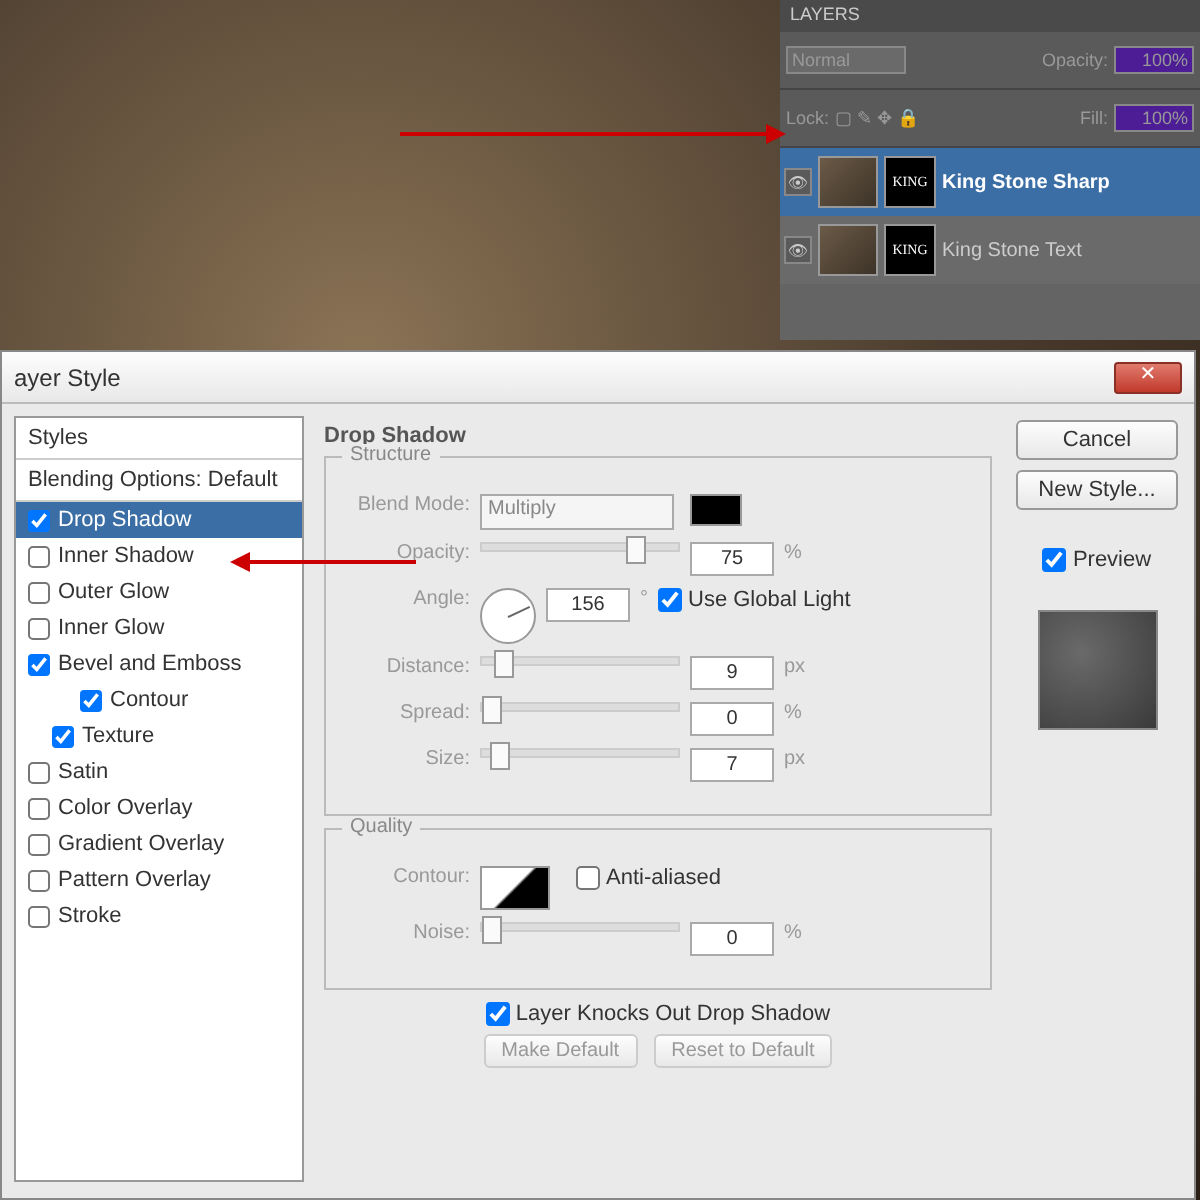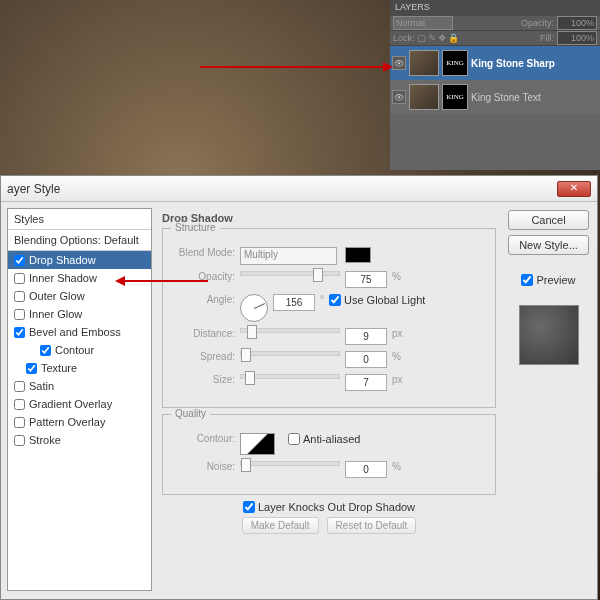--- a/index.html
+++ b/index.html
@@ -1,23 +1,23 @@
 <!DOCTYPE html>
 <html><head>
 <meta charset="utf-8">
 <style>
 *{box-sizing:border-box;margin:0;padding:0;font-family:Tahoma,Arial,sans-serif;font-size:11px;color:#333}
 body{width:600px;height:600px;background:#4a4a4a;overflow:hidden;position:relative}
 .bg{width:600px;height:600px;background:radial-gradient(ellipse at 30% 30%,#8b7355 0%,#4a3c2e 50%,#2b1f15 100%);position:absolute}
 .panel{position:absolute;right:0;top:0;width:210px;background:#646464;height:170px}
 .panel-hd{height:16px;background:#4a4a4a;color:#ccc;font-size:9px;padding:2px 5px}
-.panel-row{height:15px;display:flex;align-items:center;gap:3px;padding:0 3px;background:#5a5a5a;border-bottom:1px solid #444}
+.panel-row{height:29px;display:flex;align-items:center;gap:3px;padding:0 3px;background:#5a5a5a;border-bottom:1px solid #444}
 .panel-row span{color:#999;font-size:9px}
 .sel{display:inline-block;width:60px;height:14px;background:#6a6a6a;border:1px solid #888;color:#ccc;font-size:9px;padding:0 2px;line-height:12px}
-.pct{width:40px;height:14px;background:#404040;border:1px solid #888;font-size:9px;text-align:right;padding-right:2px;line-height:12px}
+.pct{width:40px;height:14px;background:#4c1d95;border:1px solid #888;font-size:9px;text-align:right;padding-right:2px;line-height:12px}
 .lrow{height:34px;display:flex;align-items:center;background:#6a6a6a;padding:2px;gap:3px}
 .lrow.on{background:#3b6ea5}
 .eye{width:14px;height:14px;background:#5a5a5a;border:1px solid #888;display:flex;align-items:center;justify-content:center;color:#ccc;font-size:8px}
 .thumb{width:30px;height:26px;border:1px solid #999;background:linear-gradient(135deg,#6b5a47,#3d3328)}
 .thumb2{width:26px;height:26px;border:1px solid #999;background:#000;color:#fff;font-size:7px;display:flex;align-items:center;justify-content:center;font-family:serif}
 .lname{color:#ccc;font-size:10px}
 .lrow.on .lname{color:#fff;font-weight:bold}
 .arrow{position:absolute;top:66px;left:200px;width:190px;height:2px;background:#c00;z-index:5}
 .arrow::after{content:'';position:absolute;right:-8px;top:-4px;border:5px solid transparent;border-left:10px solid #c00}
 .arrow2{position:absolute;top:280px;left:118px;width:90px;height:2px;background:#c00;z-index:55}
@@ -124,20 +124,24 @@
 <div class="item" style="padding-left:18px">
           <input type="checkbox" checked="" style="">
           <span>Texture</span>
         </div>
 <div class="item">
           <input type="checkbox" style="">
           <span>Satin</span>
         </div>
 <div class="item">
           <input type="checkbox" style="">
+          <span>Color Overlay</span>
+        </div>
+<div class="item">
+          <input type="checkbox" style="">
           <span>Gradient Overlay</span>
         </div>
 <div class="item">
           <input type="checkbox" style="">
           <span>Pattern Overlay</span>
         </div>
 <div class="item">
           <input type="checkbox" style="">
           <span>Stroke</span>
         </div>

